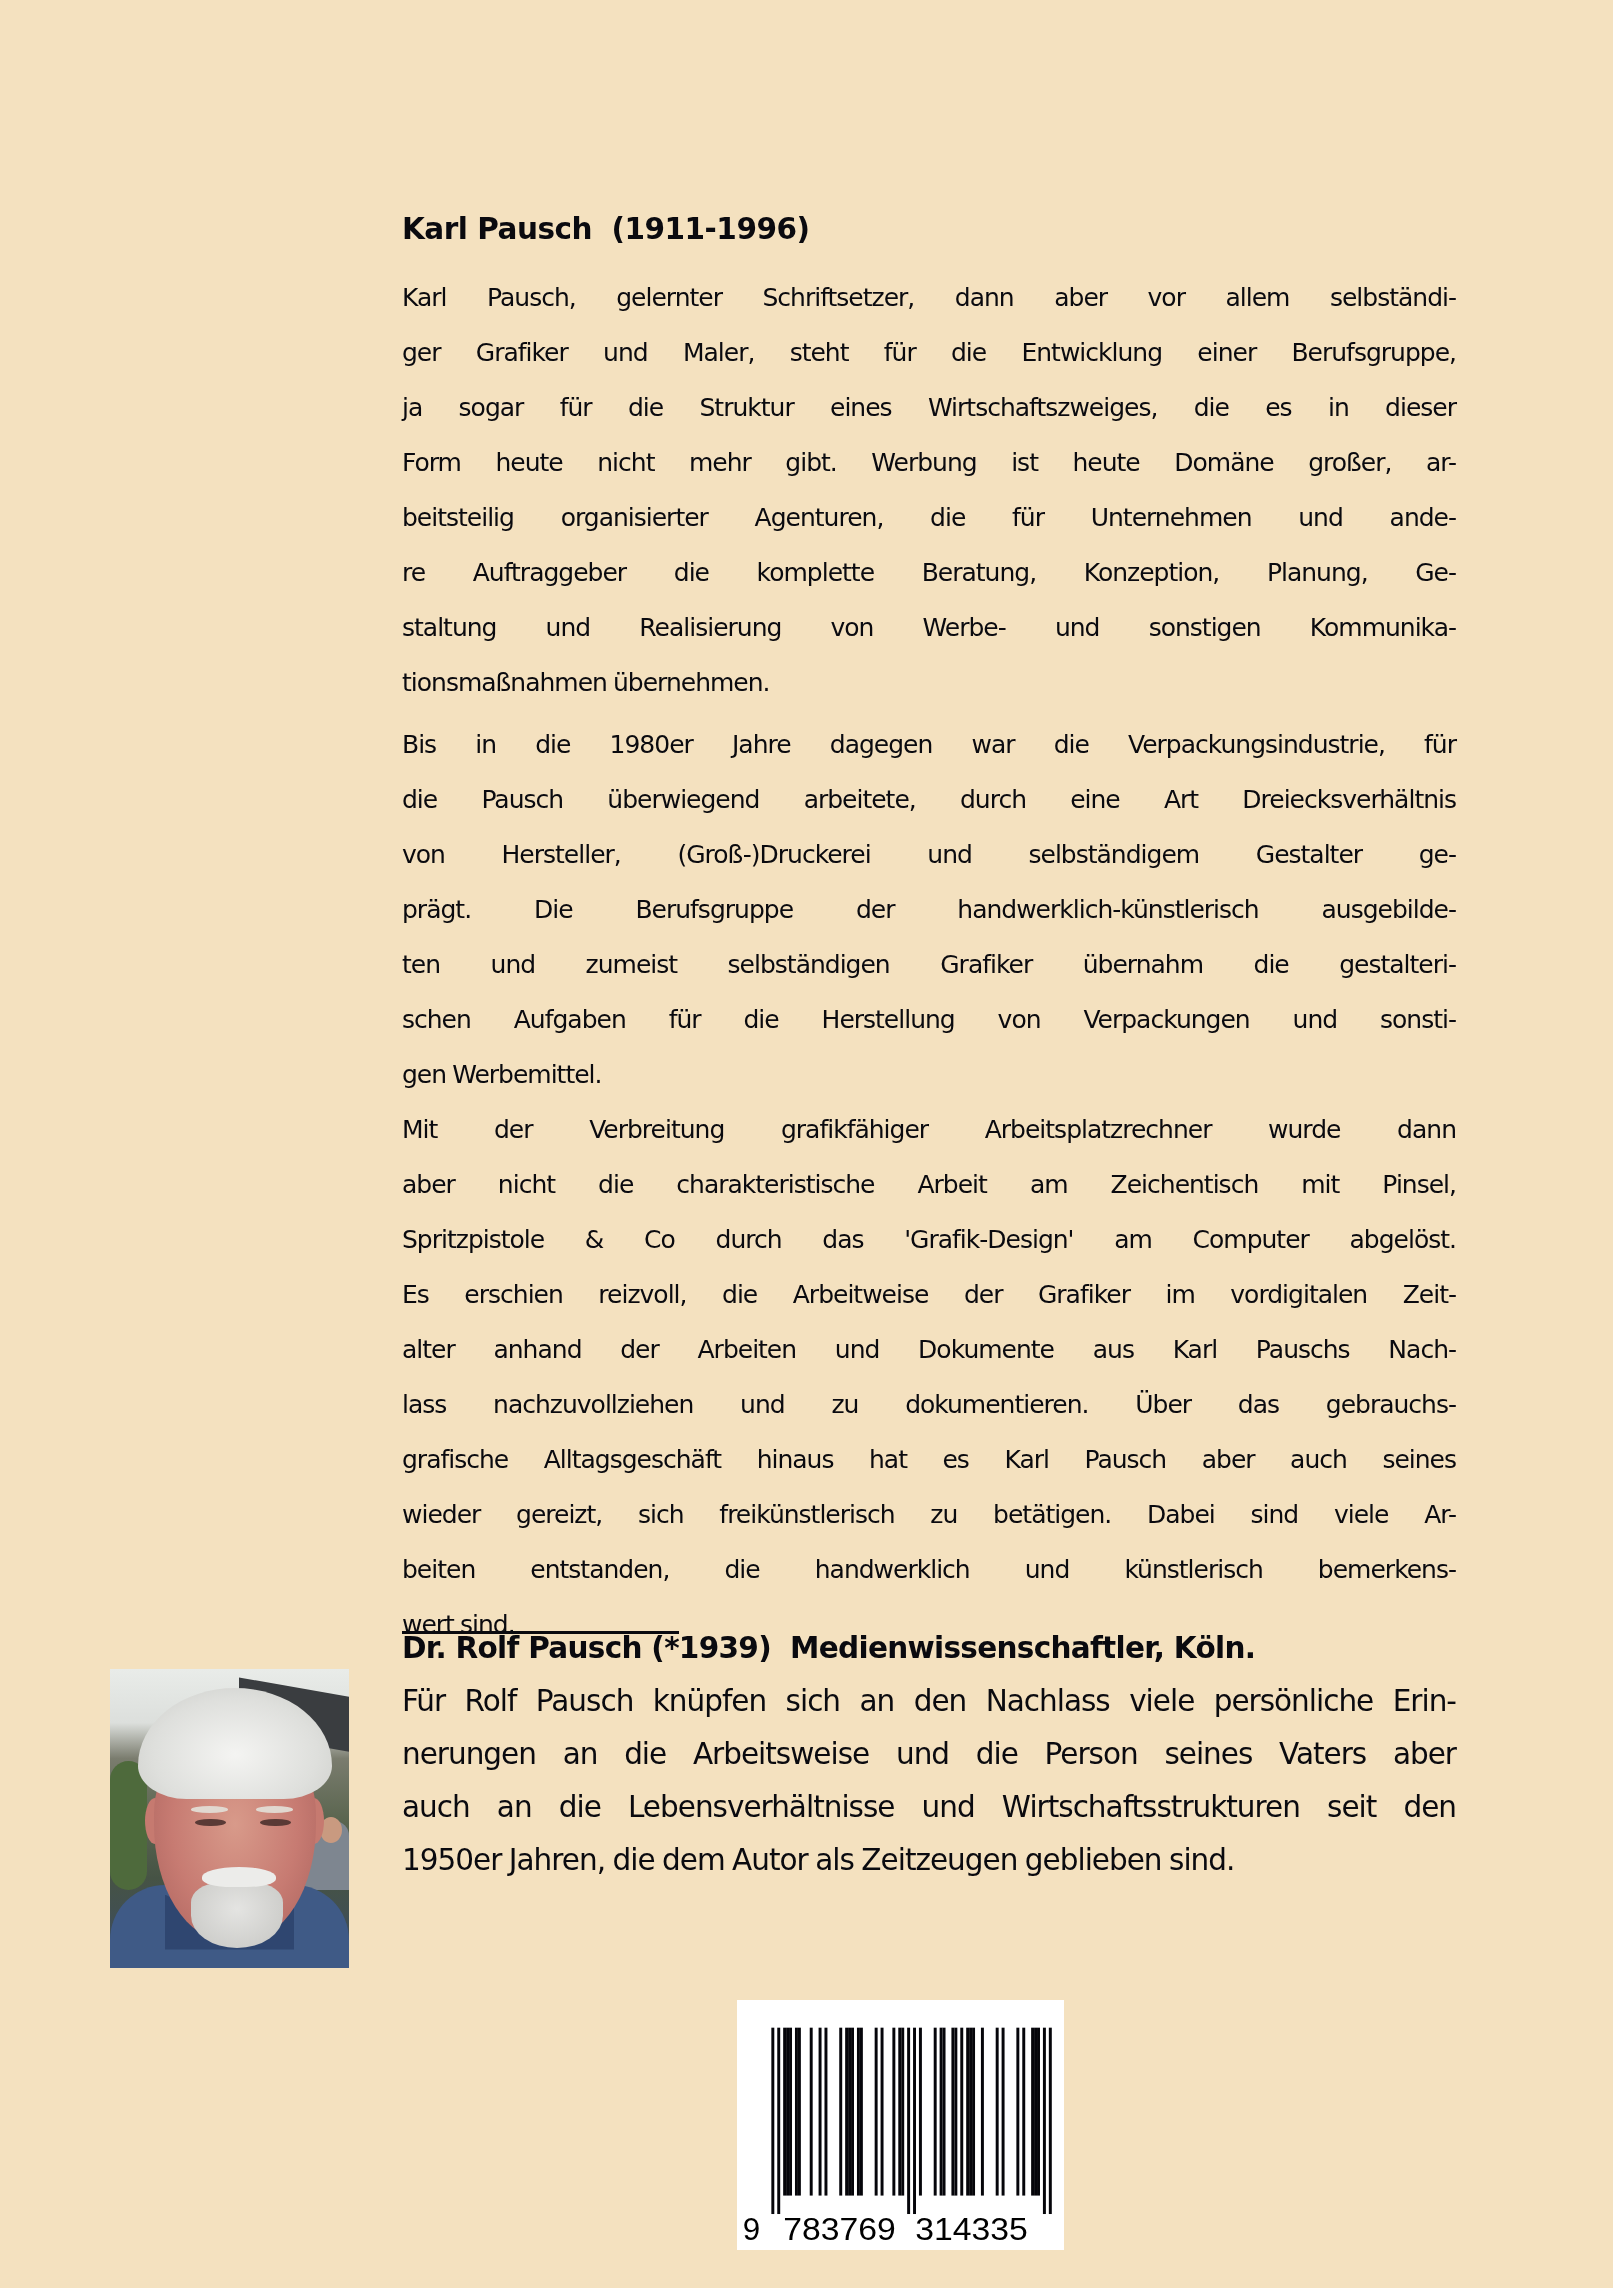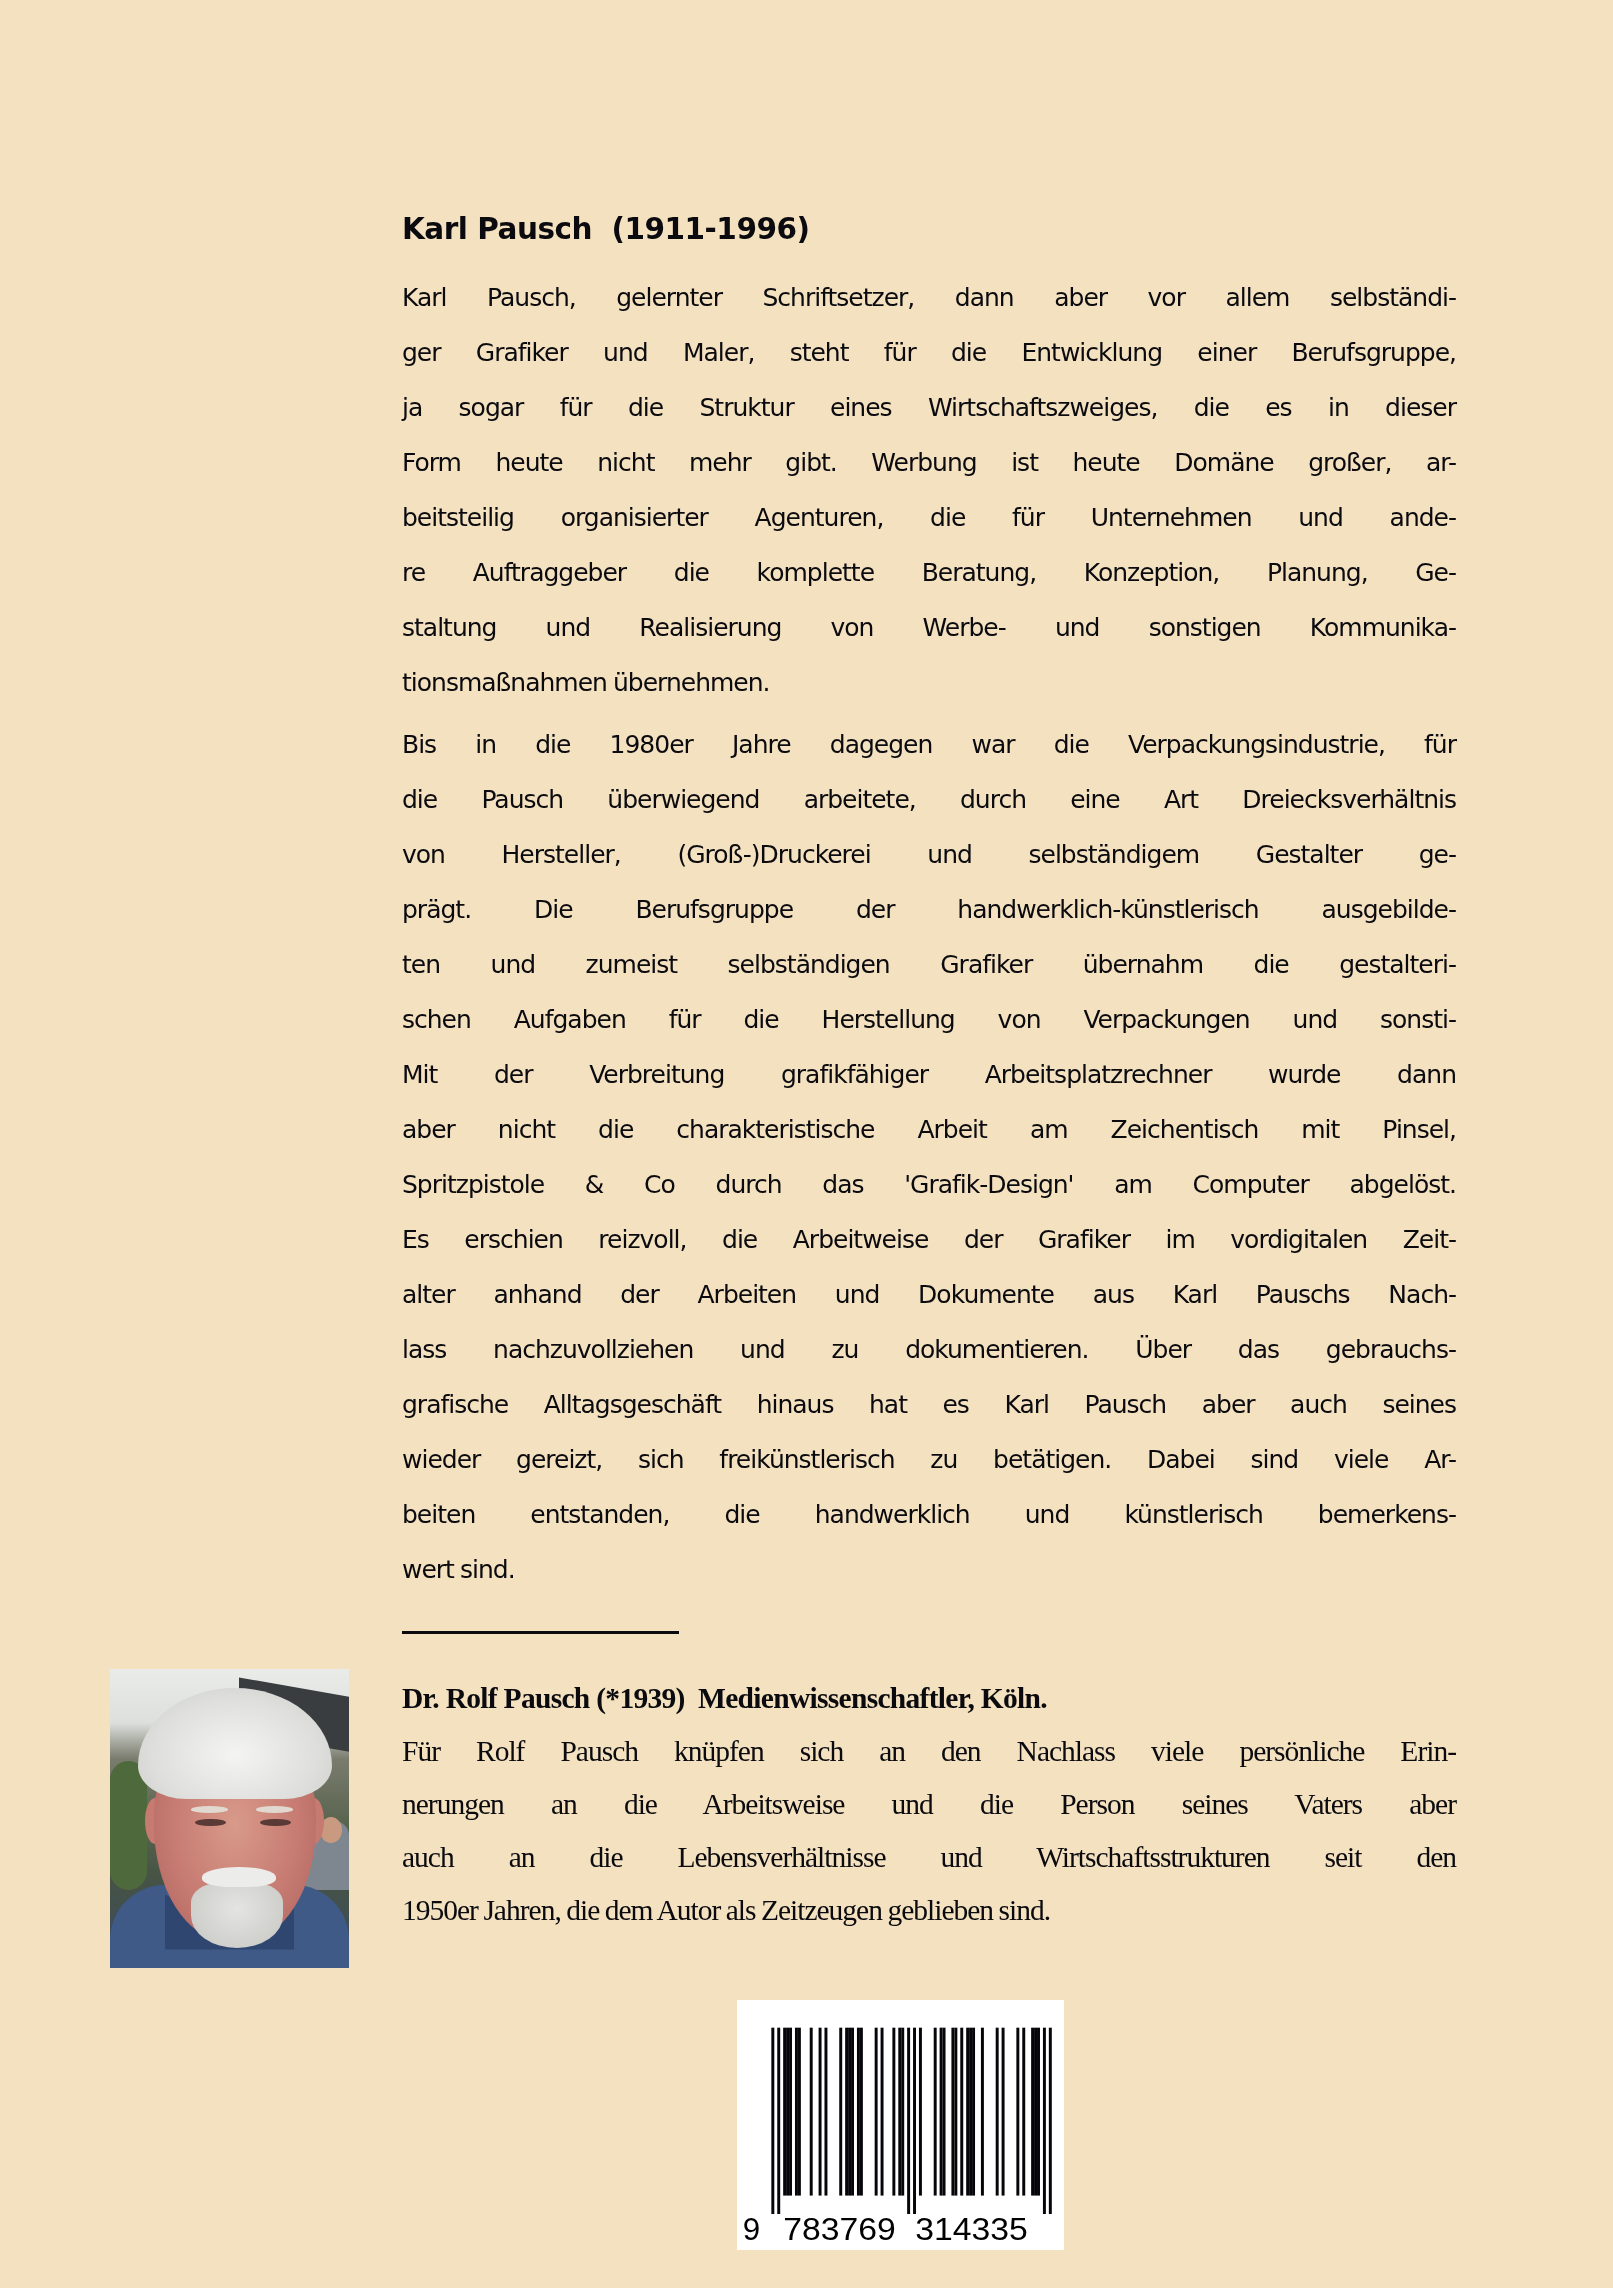--- a/index.html
+++ b/index.html
@@ -152,23 +152,22 @@
       top: 137px; width: 37px; height: 6.5px;
       background: #e1d8d0;
       border-radius: 50%;
     }
     .author-photo .brow-l { left: 81px; }
     .author-photo .brow-r { left: 146px; }
 
     .author-block {
       position: absolute;
       left: 402px;
-      top: 1678px;
+      top: 1628px;
       width: 1054px;
-      font-family: Liberation Serif, serif;
     }
     .author-heading {
       font-weight: bold;
       font-size: 29.5px;
       line-height: 41px;
       letter-spacing: -0.7px;
       margin: 0 0 5.5px 0;
       white-space: pre;
     }
     .author-text .line {
@@ -221,20 +220,21 @@
     <span class="line last">tionsmaßnahmen übernehmen.</span>
   </div>
 
   <div class="para p2">
     <span class="line">Bis in die 1980er Jahre dagegen war die Verpackungsindustrie, für</span>
     <span class="line">die Pausch überwiegend arbeitete, durch eine Art Dreiecksverhältnis</span>
     <span class="line">von Hersteller, (Groß-)Druckerei und selbständigem Gestalter ge-</span>
     <span class="line">prägt. Die Berufsgruppe der handwerklich-künstlerisch ausgebilde-</span>
     <span class="line">ten und zumeist selbständigen Grafiker übernahm die gestalteri-</span>
     <span class="line">schen Aufgaben für die Herstellung von Verpackungen und sonsti-</span>
+    <span class="line last">gen Werbemittel.</span>
   </div>
 
   <div class="para p3">
     <span class="line">Mit der Verbreitung grafikfähiger Arbeitsplatzrechner   wurde dann</span>
     <span class="line">aber nicht die charakteristische Arbeit am Zeichentisch mit Pinsel,</span>
     <span class="line">Spritzpistole &amp; Co durch das 'Grafik-Design' am Computer abgelöst.</span>
     <span class="line">Es erschien reizvoll, die Arbeitweise der Grafiker im vordigitalen Zeit-</span>
     <span class="line">alter anhand der  Arbeiten und Dokumente aus Karl Pauschs Nach-</span>
     <span class="line">lass nachzuvollziehen und zu dokumentieren. Über das gebrauchs-</span>
     <span class="line">grafische Alltagsgeschäft hinaus hat es Karl Pausch aber auch seines</span>

